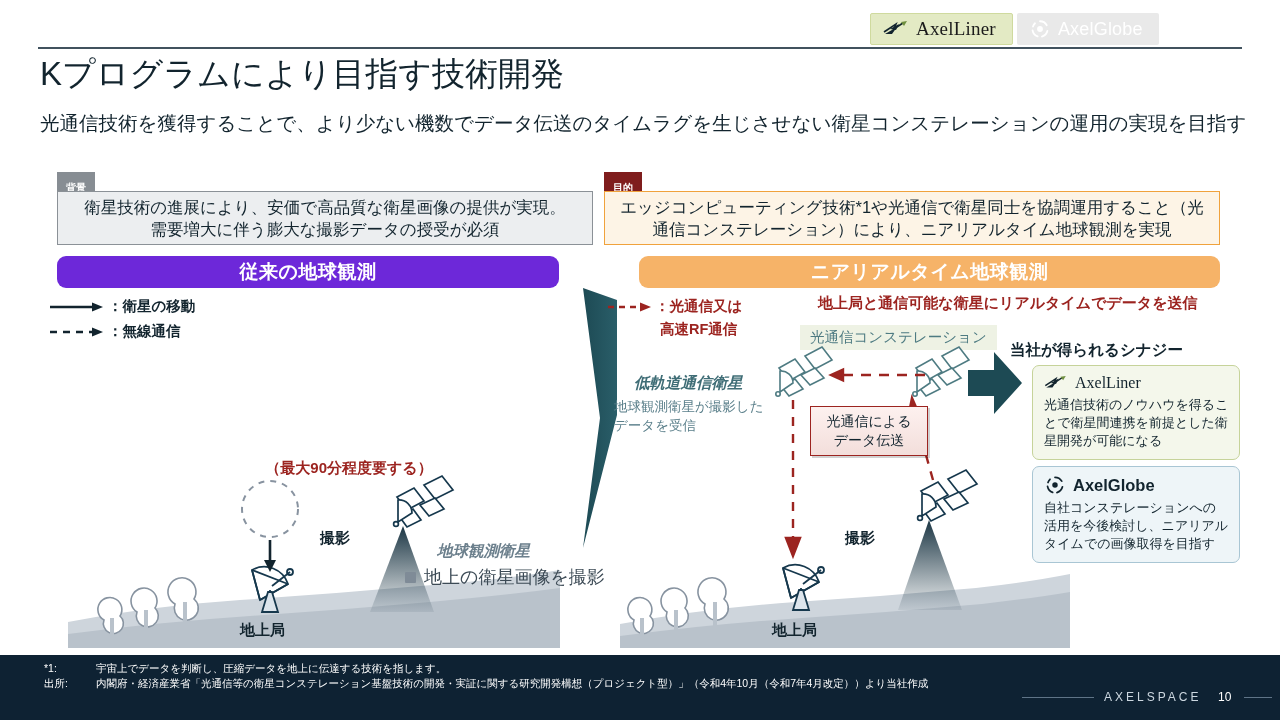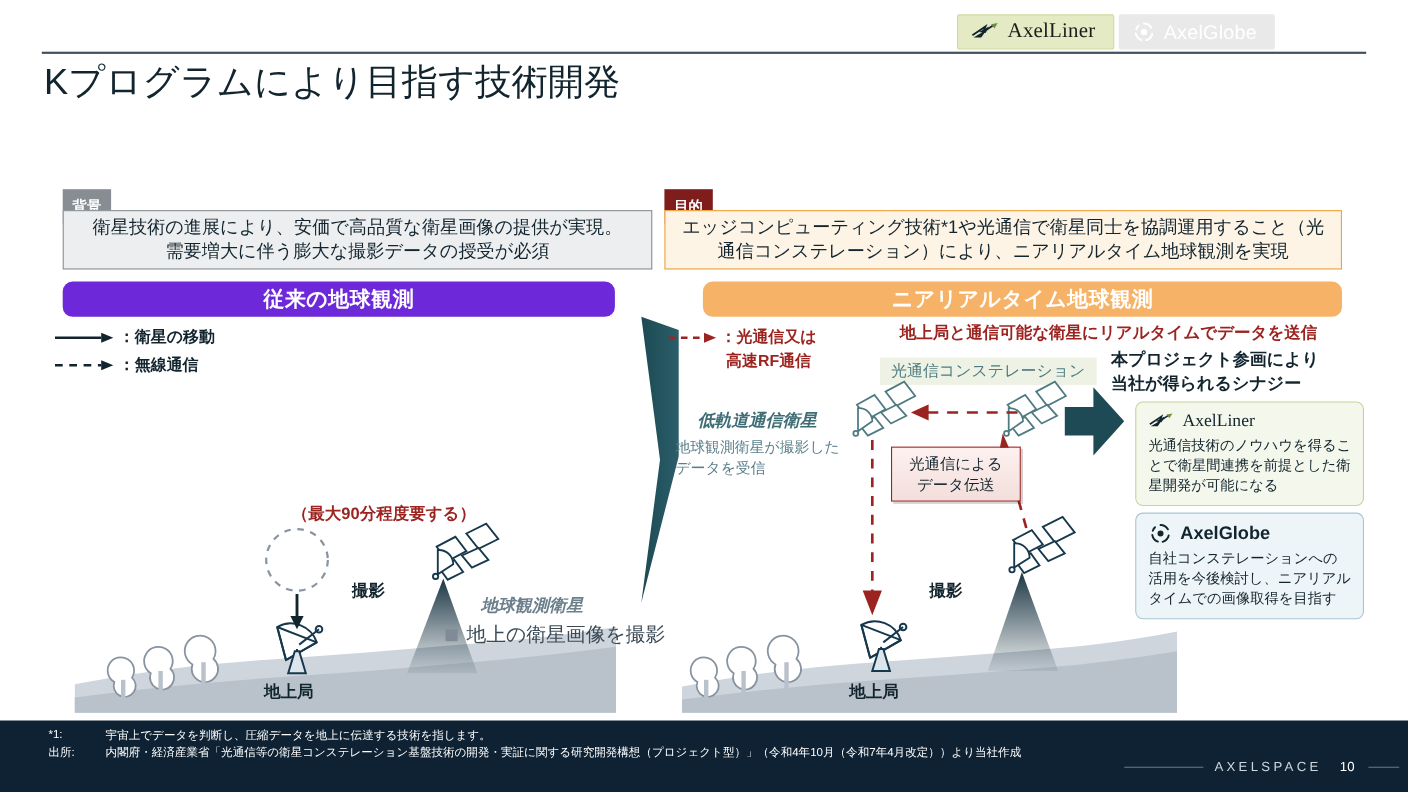--- a/index.html
+++ b/index.html
@@ -23,21 +23,21 @@
   .brand-liner .brand-name { color:#1b1b1b; }
   .brand-globe .brand-name { color:#ffffff; font-family:"Liberation Sans",sans-serif; font-size:18px; }
 
   
   .rule-top { position:absolute; left:38px; top:47px; width:1204px; height:2px; background:#41525e; }
   .title { position:absolute; left:40px; top:52px; font-size:33px; color:#12242e; letter-spacing:0px; }
   .subtitle { position:absolute; left:40px; top:110px; width:1208px; font-size:19.5px; color:#12242e; line-height:1.42; }
 
   
   .tag { position:absolute; height:19px; padding:16px 9px; display:flex; align-items:center;
-         font-size:13px; font-weight:bold; color:#ffffff; }
+         font-size:10px; font-weight:bold; color:#ffffff; }
   .tag-gray { background:#878d93; }
   .tag-orange { background:#7f1d1d; }
 
   
   .stmt { position:absolute; display:flex; align-items:center; justify-content:center;
           text-align:center; font-size:16.5px; color:#12242e; line-height:1.35; }
   .stmt-left { background:#eceef0; border:1.5px solid #8b9197; }
   .stmt-right { background:#fdf4e6; border:1.5px solid #f0a23c; }
 
   
@@ -113,20 +113,21 @@
           <path d="M8.4 19.1 a8.5 8.5 0 0 1 -5.6 -6.6" stroke="#ffffff" stroke-width="2" fill="none" stroke-linecap="round"></path>
           <path d="M3.3 8.3 a8.5 8.5 0 0 1 2.2 -3.6" stroke="#ffffff" stroke-width="2" fill="none" stroke-linecap="round"></path>
         </svg>
       </span>
       <span class="brand-name">AxelGlobe</span>
     </div>
   </div>
 
   <div class="rule-top"></div>
   <div class="title">Kプログラムにより目指す技術開発</div>
+  <div class="subtitle">光通信技術を獲得することで、より少ない機数でデータ伝送のタイムラグを生じさせない衛星コンステレーションの運用の実現を目指す</div>
 
   <div class="tag tag-gray" style="left:57px; top:172px;">背景</div>
   <div class="stmt stmt-left" style="left:57px; top:191px; width:536px; height:54px; padding:0 20px;">衛星技術の進展により、安価で高品質な衛星画像の提供が実現。需要増大に伴う膨大な撮影データの授受が必須</div>
   <div class="banner banner-gray" style="left:57px; top:256px; width:502px; height:32px;">従来の地球観測</div>
 
   <div class="legend-row" style="left:48px; top:297px;justify-content:center;">
     <span>
       <svg width="58" height="12" viewBox="0 0 58 12">
         <line x1="2" y1="6" x2="44" y2="6" stroke="#12242e" stroke-width="2.4"></line>
         <path d="M44 1.5 L55 6 L44 10.5 Z" fill="#12242e"></path>
@@ -311,21 +312,20 @@
   </svg>
 
   <div class="optbox" style="left:810px; top:406px; width:118px;">
     <div>光通信による</div>
     <div>データ伝送</div>
   </div>
 
   <div class="t dark" style="left:845px; top:528px; font-size:15px;">撮影</div>
   <div class="t dark" style="left:772px; top:620px; font-size:15px;">地上局</div>
 
-  <div class="t dark" style="left:1010px; top:318px; font-size:15.5px;">本プロジェクト参画により</div>
   <div class="t dark" style="left:1010px; top:340px; font-size:15.5px;">当社が得られるシナジー</div>
 
   <svg class="abs-svg" width="1280" height="720">
     <path d="M968 370 L994 370 L994 352 L1022 383 L994 414 L994 396 L968 396 Z" fill="#1d4a54"></path>
   </svg>
 
   <div class="card card-liner" style="left:1032px; top:365px; width:208px;">
     <div class="card-head">
       <span>
         <svg width="24" height="16" viewBox="0 0 26 18">

